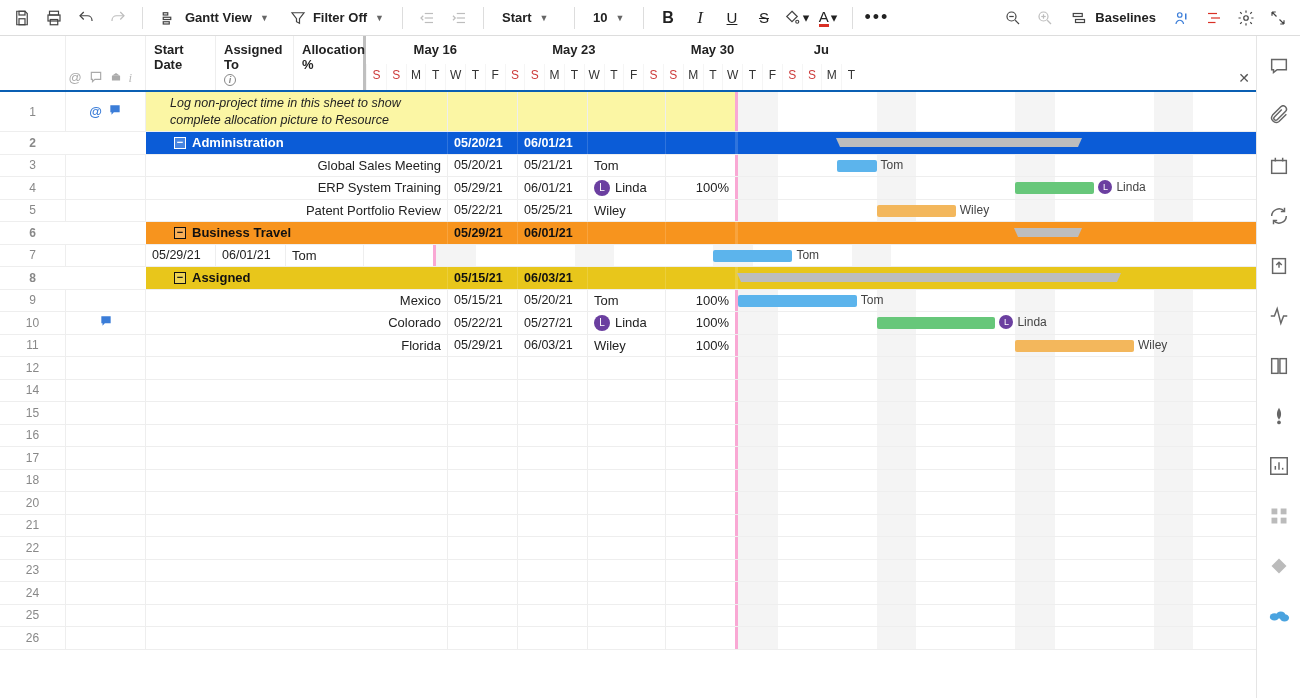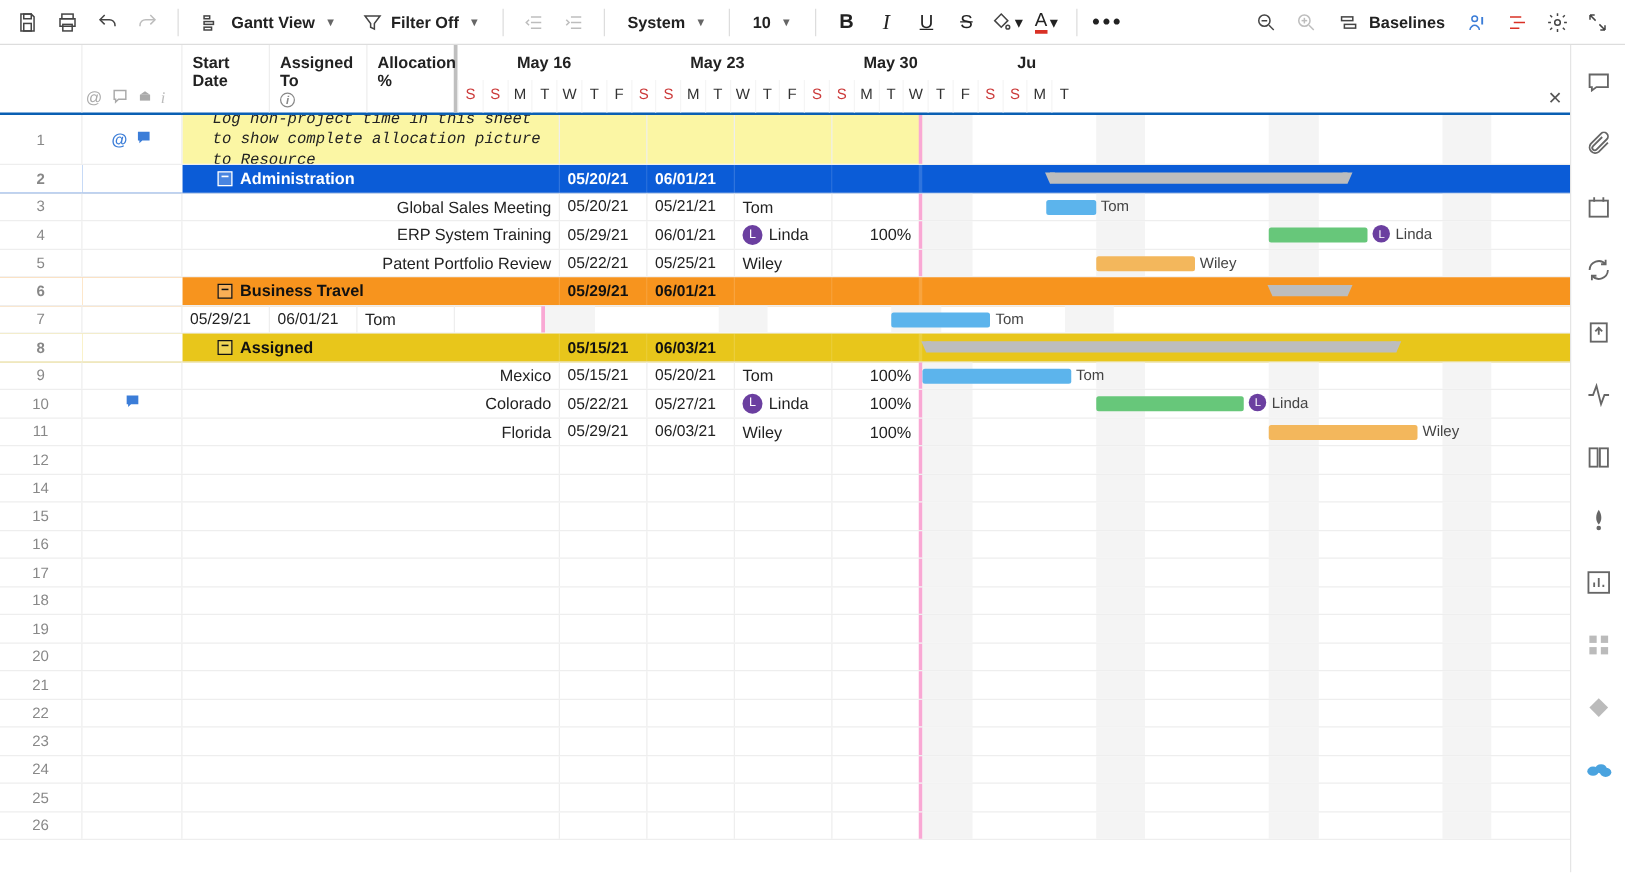--- a/index.html
+++ b/index.html
@@ -144,21 +144,21 @@
   <div class="tb-btn disabled">
       <svg class="icon-svg" viewBox="0 0 24 24">
         <line x1="9" y1="6" x2="20" y2="6"></line>
         <line x1="9" y1="12" x2="20" y2="12"></line>
         <line x1="9" y1="18" x2="20" y2="18"></line>
         <path d="M4 9l3 3-3 3"></path>
       </svg>
     </div>
   <div class="tb-sep"></div>
   <div class="tb-drop" style="min-width:70px;">
-    <span>System</span>
+    <span>Start</span>
       <span class="caret">▼</span>
   </div>
   <div class="tb-sep"></div>
   <div class="tb-drop" style="min-width:48px;">
     <span>10</span>
       <span class="caret">▼</span>
   </div>
   <div class="tb-sep"></div>
   <div class="tb-btn">
       <span style="font-weight:900;font-size:16px;">B</span>
@@ -306,21 +306,21 @@
     <div class="body-scroll">
       <div class="rows" id="rows">
           <div class="row note">
       <div class="rownum-col">1</div>
       <div class="indicators-col">
         <span style="color:#3b7dd8;font-weight:bold;">@</span>
         <span><svg width="14" height="14" viewBox="0 0 24 24" fill="#3b7dd8">
                   <path d="M4 4h16v12H10l-4 4v-4H4z"></path>
                 </svg></span>
       </div>
-      <div class="cell taskname note-row" style="flex:0 0 302px;font-family:Liberation Mono, monospace;">
+      <div class="cell taskname note-row" style="flex:0 0 302px;">
               <div class="note-text">Log non-project time in this sheet to show complete allocation picture to Resource</div>
             </div>
       <div class="cell start note-row"></div>
             <div class="cell end note-row"></div>
       <div class="cell assigned note-row"></div>
             <div class="cell alloc note-row"></div>
       <div class="gantt-cell">
               <div class="wknd-bg" style="left:0px;width:39.6px"></div>
               <div class="wknd-bg" style="left:138.6px;width:39.6px"></div>
               <div class="wknd-bg" style="left:277.2px;width:39.6px"></div>
@@ -608,35 +608,20 @@
       <div class="cell assigned"></div>
             <div class="cell alloc"></div>
       <div class="gantt-cell">
               <div class="wknd-bg" style="left:0px;width:39.6px"></div>
               <div class="wknd-bg" style="left:138.6px;width:39.6px"></div>
               <div class="wknd-bg" style="left:277.2px;width:39.6px"></div>
               <div class="wknd-bg" style="left:415.8px;width:39.6px"></div>
             </div>
     </div>
           <div class="row">
-      <div class="rownum-col">19</div>
-            <div class="indicators-col"></div>
-      <div class="cell taskname"></div>
-            <div class="cell start"></div>
-            <div class="cell end"></div>
-      <div class="cell assigned"></div>
-            <div class="cell alloc"></div>
-      <div class="gantt-cell">
-              <div class="wknd-bg" style="left:0px;width:39.6px"></div>
-              <div class="wknd-bg" style="left:138.6px;width:39.6px"></div>
-              <div class="wknd-bg" style="left:277.2px;width:39.6px"></div>
-              <div class="wknd-bg" style="left:415.8px;width:39.6px"></div>
-            </div>
-    </div>
-          <div class="row">
       <div class="rownum-col">20</div>
             <div class="indicators-col"></div>
       <div class="cell taskname"></div>
             <div class="cell start"></div>
             <div class="cell end"></div>
       <div class="cell assigned"></div>
             <div class="cell alloc"></div>
       <div class="gantt-cell">
               <div class="wknd-bg" style="left:0px;width:39.6px"></div>
               <div class="wknd-bg" style="left:138.6px;width:39.6px"></div>

